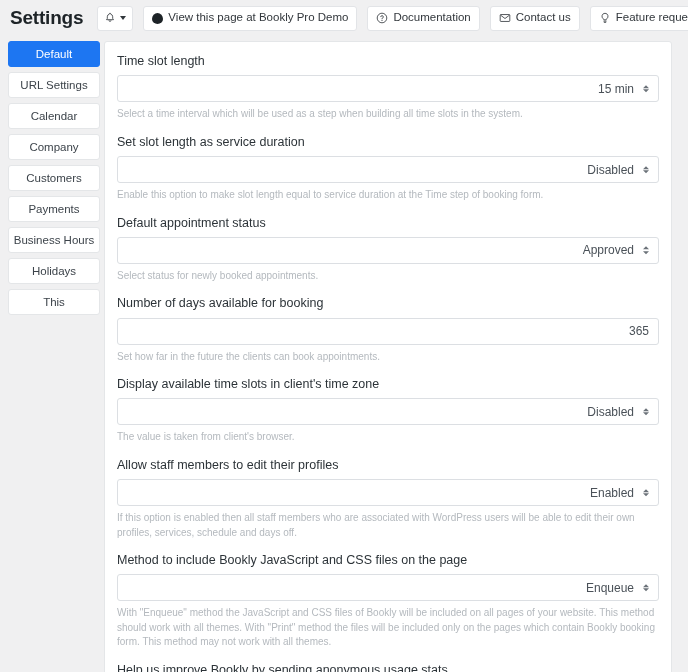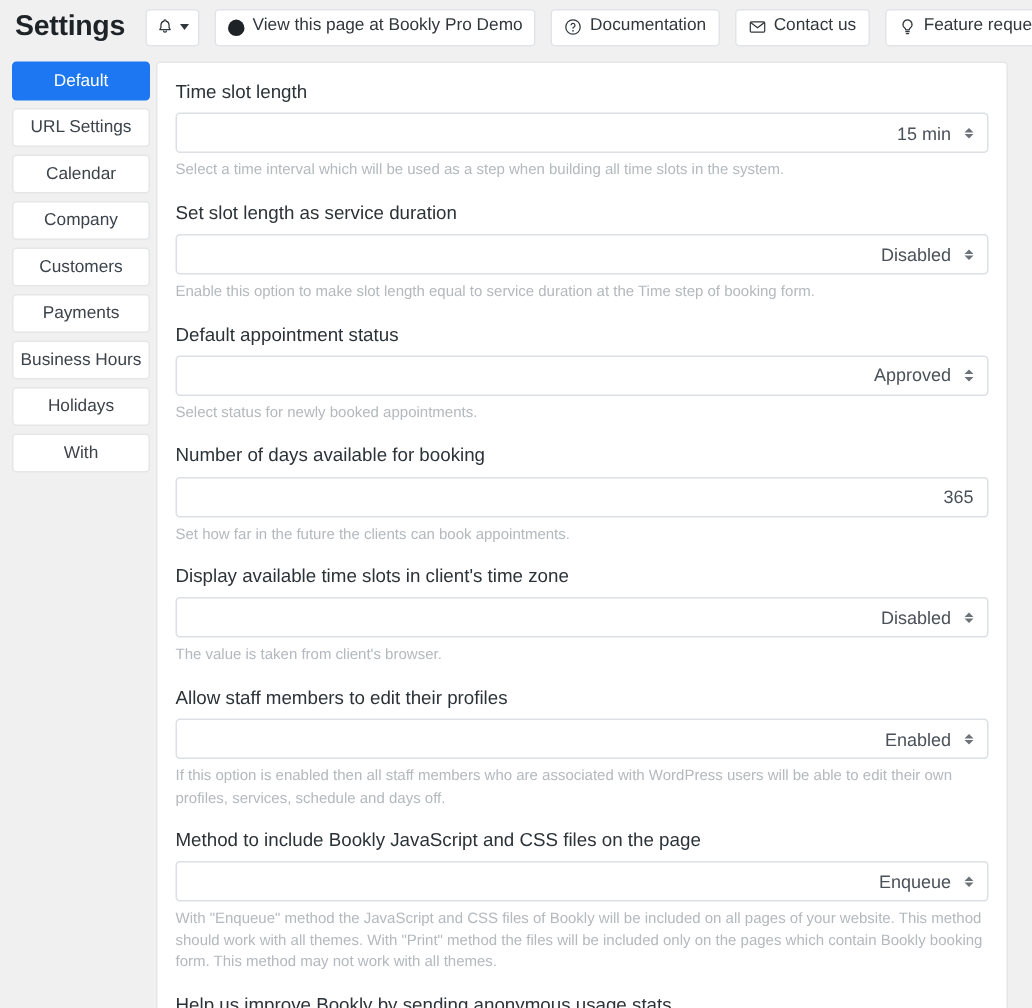--- a/index.html
+++ b/index.html
@@ -229,21 +229,21 @@
     <div class="nav-item">
         <span>Payments</span>
       </div>
     <div class="nav-item">
         <span>Business Hours</span>
       </div>
     <div class="nav-item">
         <span>Holidays</span>
       </div>
     <div class="nav-item">
-        <span>With</span>
+        <span>This</span>
       </div>
   </div>
 
   <div class="panel">
 
     <div class="field">
       <div class="field-label">Time slot length</div>
       <div class="control">
         <span>15 min</span>
         <span class="sel-arrows">

